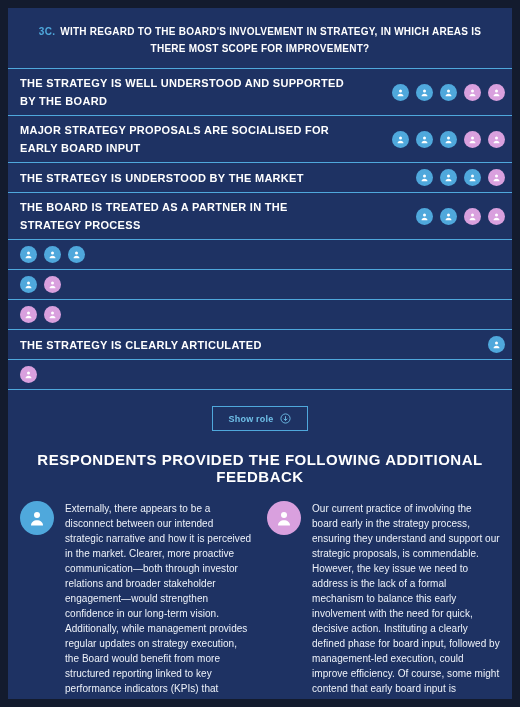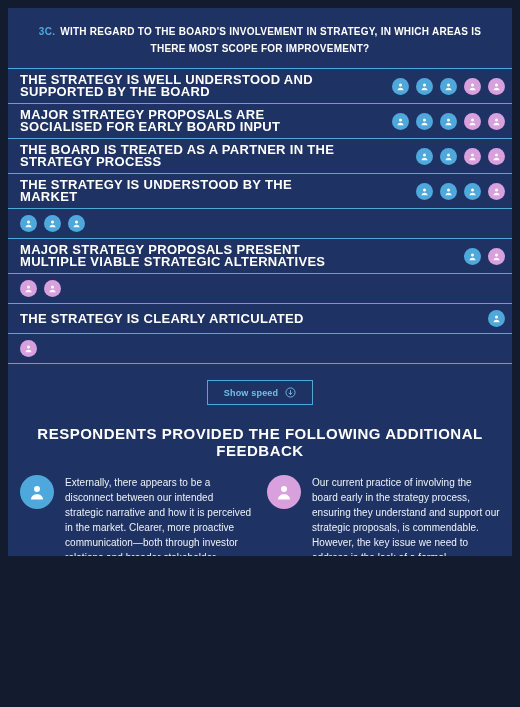--- a/index.html
+++ b/index.html
@@ -11,21 +11,21 @@
     background: #131b2e;
     font-family: "Liberation Sans", sans-serif;
     overflow: hidden;
   }
 
   .panel {
     position: absolute;
     left: 8px;
     top: 8px;
     width: 504px;
-    height: 548px;
+    height: 691px;
     background: #1e3263;
     overflow: hidden;
   }
 
   
   .question-header {
     padding: 14px 24px 12px 24px;
     text-align: center;
   }
   .question-line {
@@ -59,26 +59,26 @@
     position: relative;
     display: flex;
     align-items: center;
     justify-content: space-between;
     border-bottom: 1px solid #4fa8dc;
     padding: 5px 7px 5px 12px;
     min-height: 30px;
   }
   .row-label {
     color: #ffffff;
-    font-size: 13px;
+    font-size: 11px;
     font-weight: bold;
     letter-spacing: 0.3px;
     text-transform: uppercase;
     font-stretch: condensed;
-    line-height: 12px;
+    line-height: 18px;
     max-width: 330px;
   }
   .row-avatars {
     display: flex;
     align-items: center;
     gap: 7px;
     flex: 0 0 auto;
   }
 
   
@@ -223,20 +223,49 @@
           </span>
           <span class="avatar sm pink">
             <svg viewBox="0 0 24 24" fill="#ffffff">
               <circle cx="12" cy="8" r="4"></circle>
               <path d="M4 22c0-4.4 3.6-7 8-7s8 2.6 8 7z"></path>
             </svg>
           </span>
         </div>
       </div>
       <div class="row">
+        <div class="row-label">THE STRATEGY IS UNDERSTOOD BY THE MARKET</div>
+        <div class="row-avatars">
+          <span class="avatar sm blue">
+            <svg viewBox="0 0 24 24" fill="#ffffff">
+              <circle cx="12" cy="8" r="4"></circle>
+              <path d="M4 22c0-4.4 3.6-7 8-7s8 2.6 8 7z"></path>
+            </svg>
+          </span>
+          <span class="avatar sm blue">
+            <svg viewBox="0 0 24 24" fill="#ffffff">
+              <circle cx="12" cy="8" r="4"></circle>
+              <path d="M4 22c0-4.4 3.6-7 8-7s8 2.6 8 7z"></path>
+            </svg>
+          </span>
+          <span class="avatar sm blue">
+            <svg viewBox="0 0 24 24" fill="#ffffff">
+              <circle cx="12" cy="8" r="4"></circle>
+              <path d="M4 22c0-4.4 3.6-7 8-7s8 2.6 8 7z"></path>
+            </svg>
+          </span>
+          <span class="avatar sm pink">
+            <svg viewBox="0 0 24 24" fill="#ffffff">
+              <circle cx="12" cy="8" r="4"></circle>
+              <path d="M4 22c0-4.4 3.6-7 8-7s8 2.6 8 7z"></path>
+            </svg>
+          </span>
+        </div>
+      </div>
+      <div class="row">
         <div class="row-label">THE BOARD IS TREATED AS A PARTNER IN THE STRATEGY PROCESS</div>
         <div class="row-avatars">
           <span class="avatar sm blue">
             <svg viewBox="0 0 24 24" fill="#ffffff">
               <circle cx="12" cy="8" r="4"></circle>
               <path d="M4 22c0-4.4 3.6-7 8-7s8 2.6 8 7z"></path>
             </svg>
           </span>
           <span class="avatar sm blue">
             <svg viewBox="0 0 24 24" fill="#ffffff">
@@ -252,72 +281,42 @@
           </span>
           <span class="avatar sm pink">
             <svg viewBox="0 0 24 24" fill="#ffffff">
               <circle cx="12" cy="8" r="4"></circle>
               <path d="M4 22c0-4.4 3.6-7 8-7s8 2.6 8 7z"></path>
             </svg>
           </span>
         </div>
       </div>
       <div class="row">
-        <div class="row-label">THE STRATEGY IS UNDERSTOOD BY THE MARKET</div>
-        <div class="row-avatars">
-          <span class="avatar sm blue">
-            <svg viewBox="0 0 24 24" fill="#ffffff">
-              <circle cx="12" cy="8" r="4"></circle>
-              <path d="M4 22c0-4.4 3.6-7 8-7s8 2.6 8 7z"></path>
-            </svg>
-          </span>
-          <span class="avatar sm blue">
-            <svg viewBox="0 0 24 24" fill="#ffffff">
-              <circle cx="12" cy="8" r="4"></circle>
-              <path d="M4 22c0-4.4 3.6-7 8-7s8 2.6 8 7z"></path>
-            </svg>
-          </span>
-          <span class="avatar sm blue">
-            <svg viewBox="0 0 24 24" fill="#ffffff">
-              <circle cx="12" cy="8" r="4"></circle>
-              <path d="M4 22c0-4.4 3.6-7 8-7s8 2.6 8 7z"></path>
-            </svg>
-          </span>
-          <span class="avatar sm pink">
-            <svg viewBox="0 0 24 24" fill="#ffffff">
-              <circle cx="12" cy="8" r="4"></circle>
-              <path d="M4 22c0-4.4 3.6-7 8-7s8 2.6 8 7z"></path>
-            </svg>
-          </span>
-        </div>
-      </div>
-      <div class="row">
-        <div class="row-avatars">
-          <span class="avatar sm blue">
-            <svg viewBox="0 0 24 24" fill="#ffffff">
-              <circle cx="12" cy="8" r="4"></circle>
-              <path d="M4 22c0-4.4 3.6-7 8-7s8 2.6 8 7z"></path>
-            </svg>
-          </span>
-          <span class="avatar sm blue">
-            <svg viewBox="0 0 24 24" fill="#ffffff">
-              <circle cx="12" cy="8" r="4"></circle>
-              <path d="M4 22c0-4.4 3.6-7 8-7s8 2.6 8 7z"></path>
-            </svg>
-          </span>
-          <span class="avatar sm blue">
-            <svg viewBox="0 0 24 24" fill="#ffffff">
-              <circle cx="12" cy="8" r="4"></circle>
-              <path d="M4 22c0-4.4 3.6-7 8-7s8 2.6 8 7z"></path>
-            </svg>
-          </span>
-        </div>
-      </div>
-      <div class="row">
-        <div class="row-label">MAJOR STRATEGY PROPOSALS PRESENT MULTIPLE VIABLE STRATEGIC ALTERNATIVES</div>
+        <div class="row-avatars">
+          <span class="avatar sm blue">
+            <svg viewBox="0 0 24 24" fill="#ffffff">
+              <circle cx="12" cy="8" r="4"></circle>
+              <path d="M4 22c0-4.4 3.6-7 8-7s8 2.6 8 7z"></path>
+            </svg>
+          </span>
+          <span class="avatar sm blue">
+            <svg viewBox="0 0 24 24" fill="#ffffff">
+              <circle cx="12" cy="8" r="4"></circle>
+              <path d="M4 22c0-4.4 3.6-7 8-7s8 2.6 8 7z"></path>
+            </svg>
+          </span>
+          <span class="avatar sm blue">
+            <svg viewBox="0 0 24 24" fill="#ffffff">
+              <circle cx="12" cy="8" r="4"></circle>
+              <path d="M4 22c0-4.4 3.6-7 8-7s8 2.6 8 7z"></path>
+            </svg>
+          </span>
+        </div>
+      </div>
+      <div class="row">
         <div class="row-avatars">
           <span class="avatar sm blue">
             <svg viewBox="0 0 24 24" fill="#ffffff">
               <circle cx="12" cy="8" r="4"></circle>
               <path d="M4 22c0-4.4 3.6-7 8-7s8 2.6 8 7z"></path>
             </svg>
           </span>
           <span class="avatar sm pink">
             <svg viewBox="0 0 24 24" fill="#ffffff">
               <circle cx="12" cy="8" r="4"></circle>
@@ -360,21 +359,21 @@
               <circle cx="12" cy="8" r="4"></circle>
               <path d="M4 22c0-4.4 3.6-7 8-7s8 2.6 8 7z"></path>
             </svg>
           </span>
         </div>
       </div>
     </div>
 
   <div class="showmore-wrap">
     <button class="showmore-btn">
-      <span>Show speed</span>
+      <span>Show role</span>
       <span class="dl-icon">
         <svg viewBox="0 0 24 24" fill="none" stroke="#6fc0e8" stroke-width="2">
           <circle cx="12" cy="12" r="10"></circle>
           <path d="M12 7 L12 16 M8 12.5 L12 16.5 L16 12.5"></path>
         </svg>
       </span>
     </button>
   </div>
 
   <div class="feedback-heading">RESPONDENTS PROVIDED THE FOLLOWING ADDITIONAL FEEDBACK</div>

